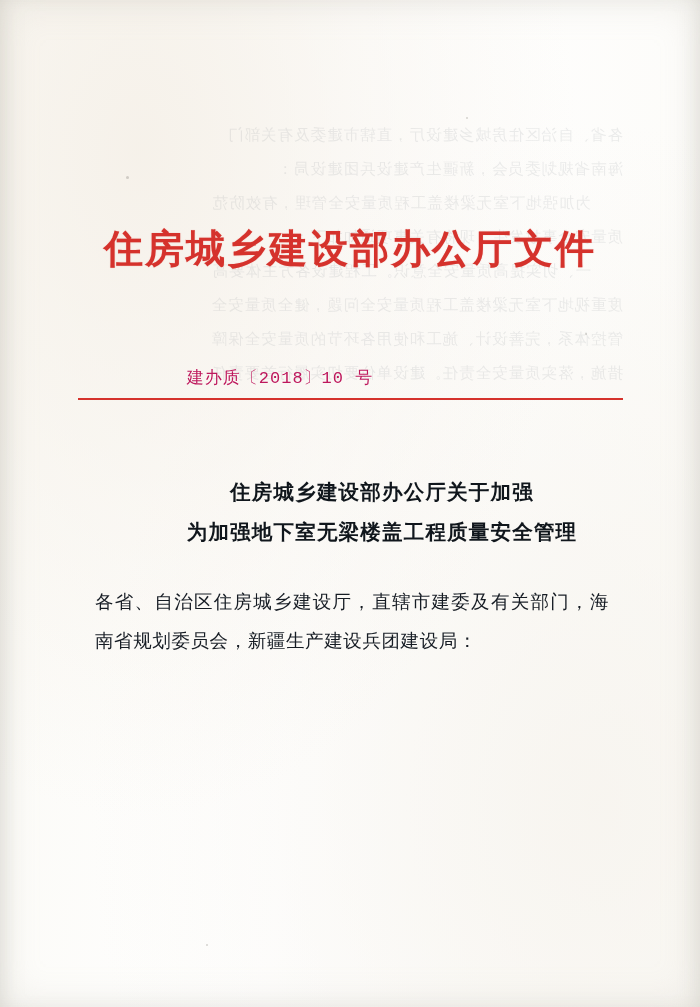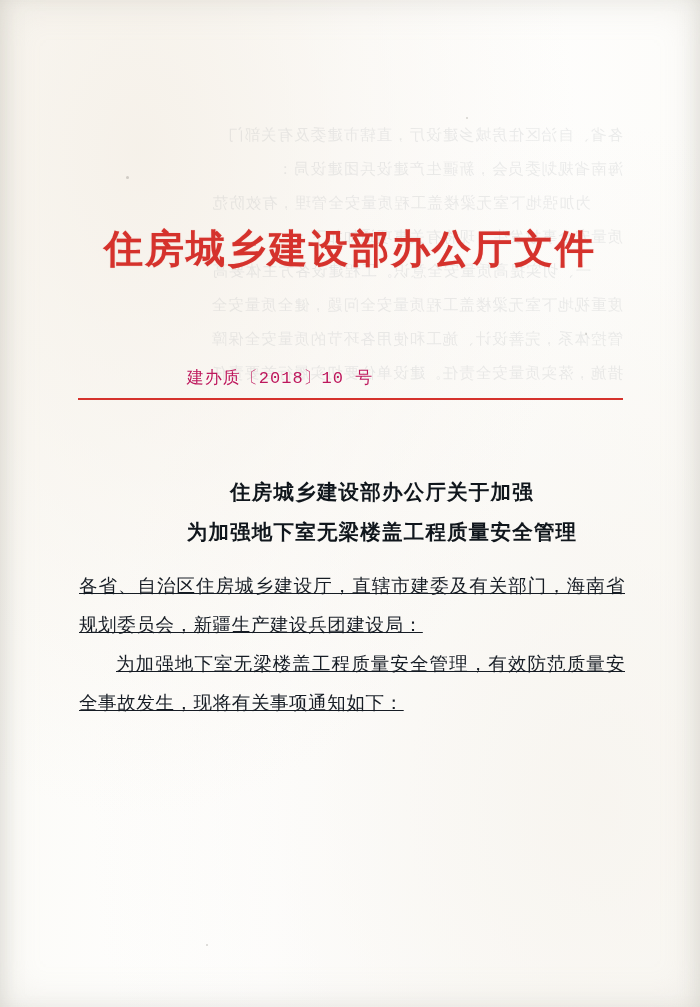--- a/index.html
+++ b/index.html
@@ -125,23 +125,22 @@
     left: 79px;
     width: 546px;
     color: #161c24;
     font-size: 18.5px;
     line-height: 39px;
     letter-spacing: 0.6px;
     font-family: "DejaVu Serif", "Liberation Serif", serif;
     text-align: justify;
   }
   .para {
-    margin: 0;
+    margin: 16px;
     text-indent: 37px;
-    text-decoration: underline;
   }
   .para.flush { text-indent: 0; }
 
   .scan-speck {
     position: absolute;
     background: rgba(120,115,108,0.30);
     border-radius: 50%;
     pointer-events: none;
   }
 </style>
@@ -171,21 +170,20 @@
 
     <div class="red-rule"></div>
 
     <div class="subject">
       <span class="subject-line">住房城乡建设部办公厅关于加强</span>
       <span class="subject-line">为加强地下室无梁楼盖工程质量安全管理</span>
     </div>
 
     <div class="body-text">
       <p class="para flush">各省、自治区住房城乡建设厅，直辖市建委及有关部门，海南省规划委员会，新疆生产建设兵团建设局：</p>
-      <p class="para">为加强地下室无梁楼盖工程质量安全管理，有效防范质量安全事故发生，现将有关事项通知如下：</p>
     </div>
 
   </div>
 
   <div class="scan-speck" style="left:126px; top:176px; width:3px; height:3px;"></div>
   <div class="scan-speck" style="left:585px; top:333px; width:2px; height:2px;"></div>
   <div class="scan-speck" style="left:206px; top:944px; width:2px; height:2px;"></div>
   <div class="scan-speck" style="left:466px; top:117px; width:2px; height:2px;"></div>
 
   <div class="edge-shade"></div>

